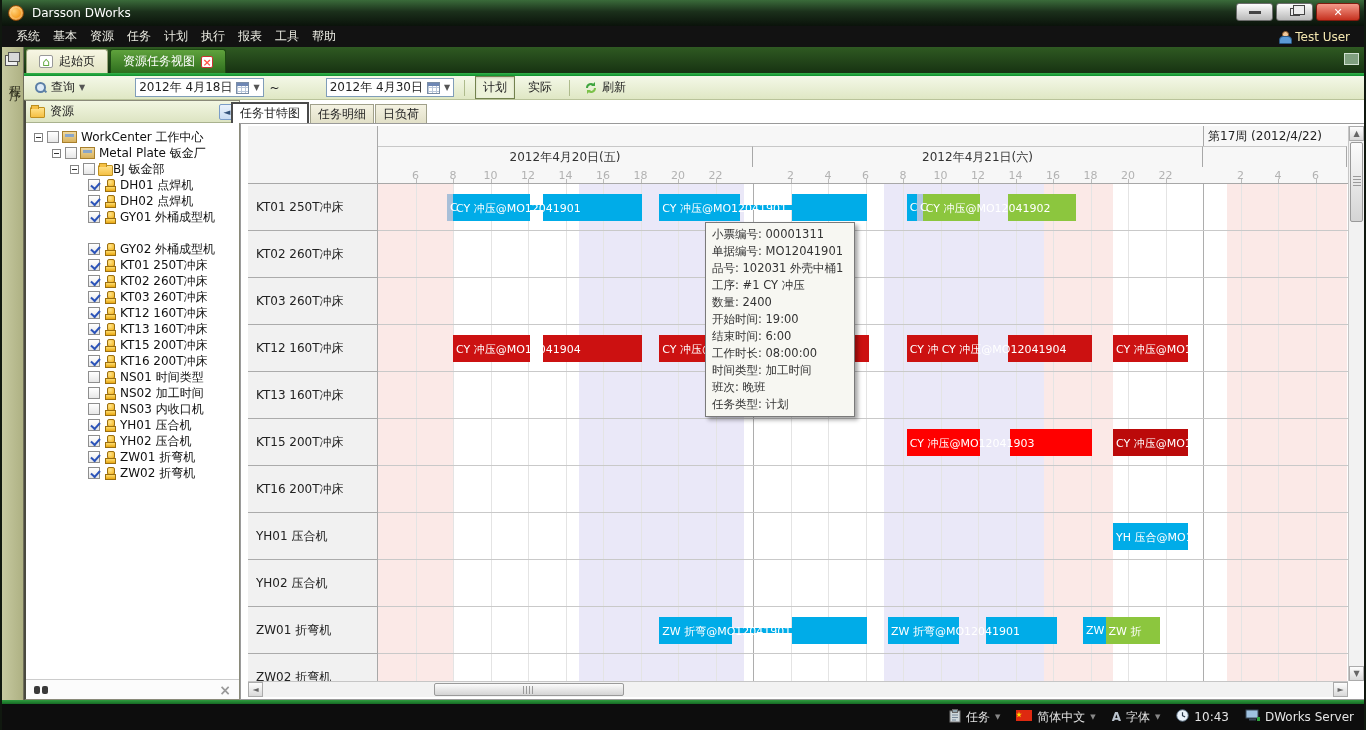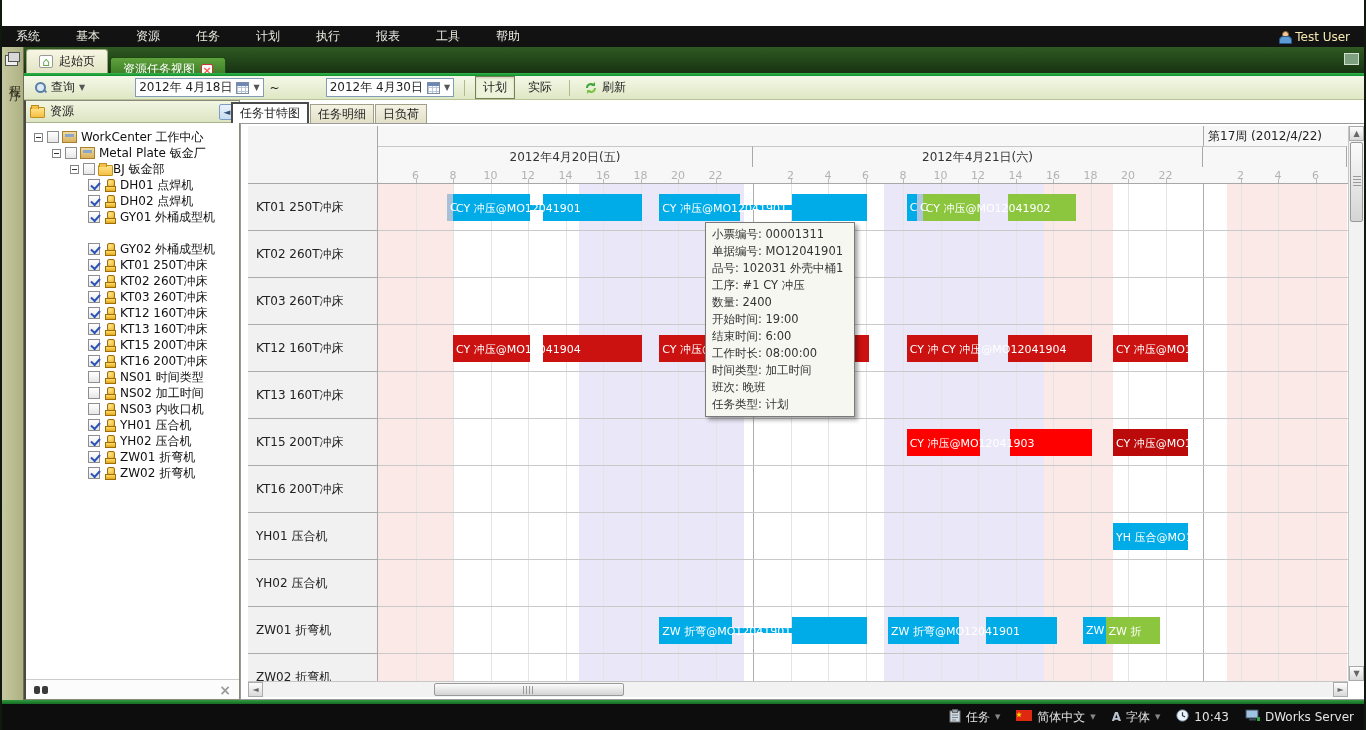--- a/index.html
+++ b/index.html
@@ -22,21 +22,21 @@
   .person-ico{width:11px;height:11px;position:relative;}
   .person-ico:before{content:"";position:absolute;left:3px;top:0;width:5px;height:5px;border-radius:50%;background:#F0C89A;border:1px solid #8A5A2A;}
   .person-ico:after{content:"";position:absolute;left:0;top:5px;width:11px;height:6px;border-radius:4px 4px 1px 1px;background:#5C9BD6;border:1px solid #2A5A8A;}
   
   #tabstrip{position:absolute;left:0;top:47px;width:100%;height:26px;background:linear-gradient(#2F5A22,#173312);}
   .strip-ico{position:absolute;left:3px;top:3px;width:16px;height:14px;border:1px solid #DDD;background:#EFEFEF;}
   .strip-ico:before{content:"";position:absolute;left:3px;top:-4px;width:12px;height:10px;border:1px solid #DDD;background:#CFCFCF;}
   #doc-tabs{position:absolute;left:24px;top:2px;display:flex;gap:2px;height:24px;}
   .doc-tab{height:24px;display:flex;align-items:center;gap:6px;padding:0 12px;font-size:12px;border-radius:3px 3px 0 0;}
   .doc-tab.home{background:linear-gradient(#F7F6E4,#E3E4C4);color:#222;border:1px solid #9AA57A;border-bottom:none;}
-  .doc-tab.active{background:linear-gradient(#5FA23C,#2E6E1E);color:#FFF;border:1px solid #1C4A12;border-bottom:none;margin-top:8px;}
+  .doc-tab.active{background:linear-gradient(#5FA23C,#2E6E1E);color:#FFF;border:1px solid #1C4A12;border-bottom:none;}
   .home-ico{font-size:12px;color:#6A4;background:#FFF;border:1px solid #999;width:14px;height:13px;line-height:12px;text-align:center;border-radius:2px;}
   .tab-close{color:#FF5545;background:#FFF;border-radius:2px;width:12px;height:12px;line-height:11px;text-align:center;font-weight:bold;font-size:11px;border:1px solid #C33;}
   #tabstrip-right-ico{position:absolute;right:5px;top:6px;width:15px;height:12px;border:1px solid #CFE0CF;background:#7FA07F;}
   #greenline{position:absolute;left:0;top:73px;width:100%;height:3px;background:linear-gradient(#35B24A,#0E8F2E);}
   
   #toolbar{position:absolute;left:0;top:76px;width:100%;height:24px;background:linear-gradient(#F4F8E8,#DFE7C4);border-bottom:1px solid #B9C39A;display:flex;align-items:center;padding-left:28px;gap:6px;font-size:12px;color:#222;}
   .tb-sep{width:1px;height:16px;background:#AEBB8C;margin:0 4px;}
   #query-btn{display:flex;align-items:center;gap:4px;padding:1px 4px;}
   .mag-ico{position:relative;width:13px;height:13px;}
   .mag-ico:before{content:"";position:absolute;left:1px;top:1px;width:7px;height:7px;border:2px solid #5B7FA6;border-radius:50%;background:#DDEBF7;}
@@ -120,23 +120,38 @@
   #statusbar{position:absolute;left:0;top:704px;width:100%;height:26px;background:#0D0D0D;display:flex;align-items:center;justify-content:flex-end;gap:16px;padding-right:10px;}
   .st-item{display:flex;align-items:center;gap:5px;color:#E4E4E4;font-size:12px;}
   .st-item .caret{color:#888;}
   .font-A{color:#B9C2CC;font-weight:bold;font-size:12px;}
 </style>
 </head>
 <body>
 
 <div id="win">
 
+  <div id="titlebar">
+    <div id="logo"></div>
+    <div id="title-text">Darsson DWorks</div>
+    <div id="winbtns">
+      <div class="wbtn">
+          <span class="minbar"></span>
+        </div>
+      <div class="wbtn">
+          <span class="restore"></span>
+        </div>
+      <div class="wbtn close">
+          <span>✕</span>
+        </div>
+    </div>
+  </div>
 
   <div id="menubar">
-    <div id="menu-items" style="display:flex;gap:36px;">
+    <div id="menu-items" style="display:flex;gap:13px;">
         <div class="menu-item">系统</div>
         <div class="menu-item">基本</div>
         <div class="menu-item">资源</div>
         <div class="menu-item">任务</div>
         <div class="menu-item">计划</div>
         <div class="menu-item">执行</div>
         <div class="menu-item">报表</div>
         <div class="menu-item">工具</div>
         <div class="menu-item">帮助</div>
       </div>

